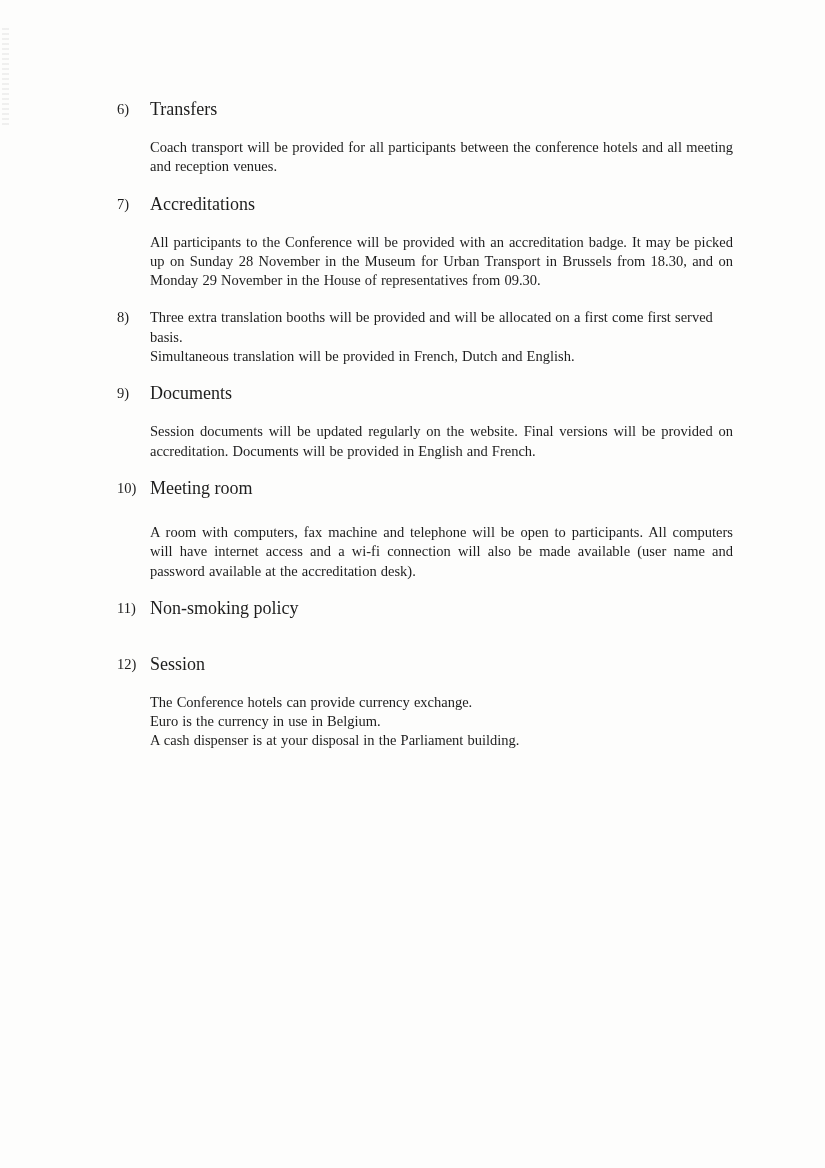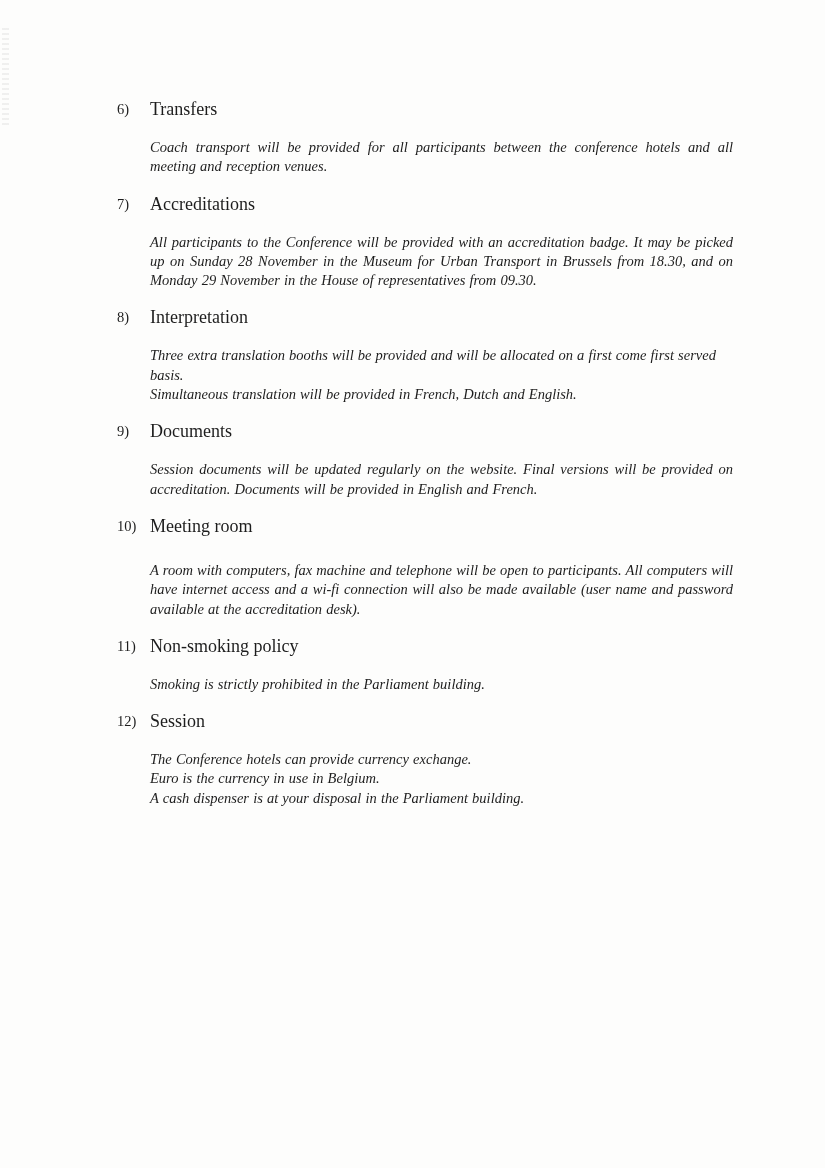--- a/index.html
+++ b/index.html
@@ -58,21 +58,20 @@
     margin: 0 0 19px 0;
   }
   .item.tight .heading {
     margin-bottom: 25px;
   }
   .body-col p {
     margin: 0;
     font-size: 14.5px;
     line-height: 19.3px;
     word-spacing: 0.5px;
-    font-style: italic;
   }
   .body-col p.justify {
     text-align: justify;
   }
 </style>
 </head>
 <body>
 
 <div class="page">
   <div class="scan-artifact"></div>
@@ -91,21 +90,20 @@
       <div class="num">7)</div>
       <div class="body-col">
         <div class="heading">Accreditations</div>
         <p class="justify">All participants to the Conference will be provided with an accreditation badge. It may be picked up on Sunday 28 November in the Museum for Urban Transport in Brussels from 18.30, and on Monday 29 November in the House of representatives from 09.30.</p>
       </div>
     </div>
 
     <div class="item">
       <div class="num">8)</div>
       <div class="body-col">
-        <div class="heading">Interpretation</div>
         <p>Three extra translation booths will be provided and will be allocated on a first come first served basis.</p>
         <p>Simultaneous translation will be provided in French, Dutch and English.</p>
       </div>
     </div>
 
     <div class="item">
       <div class="num">9)</div>
       <div class="body-col">
         <div class="heading">Documents</div>
         <p class="justify">Session documents will be updated regularly on the website. Final versions will be provided on accreditation. Documents will be provided in English and French.</p>
@@ -117,21 +115,20 @@
       <div class="body-col">
         <div class="heading">Meeting room</div>
         <p class="justify">A room with computers, fax machine and telephone will be open to participants. All computers will have internet access and a wi-fi connection will also be made available (user name and password available at the accreditation desk).</p>
       </div>
     </div>
 
     <div class="item">
       <div class="num">11)</div>
       <div class="body-col">
         <div class="heading">Non-smoking policy</div>
-        <p>Smoking is strictly prohibited in the Parliament building.</p>
       </div>
     </div>
 
     <div class="item">
       <div class="num">12)</div>
       <div class="body-col">
         <div class="heading">Session</div>
         <p>The Conference hotels can provide currency exchange.</p>
         <p>Euro is the currency in use in Belgium.</p>
         <p>A cash dispenser is at your disposal in the Parliament building.</p>

